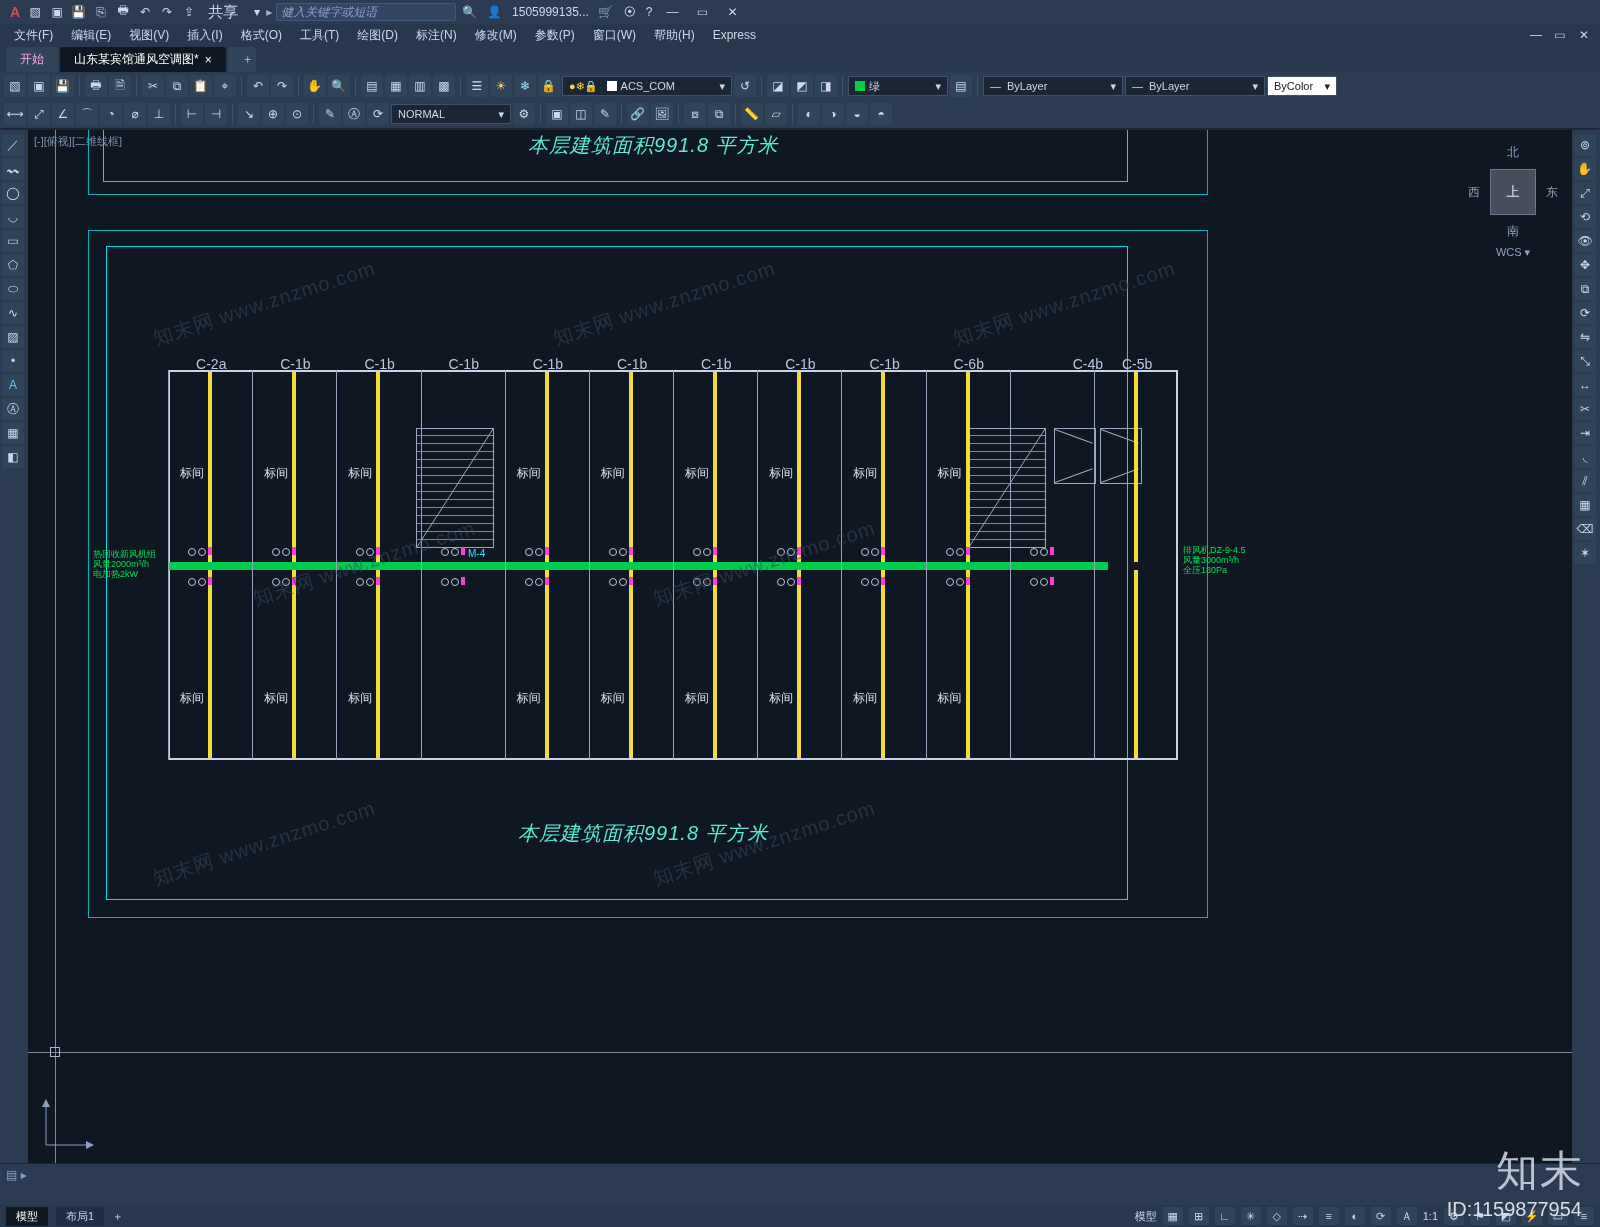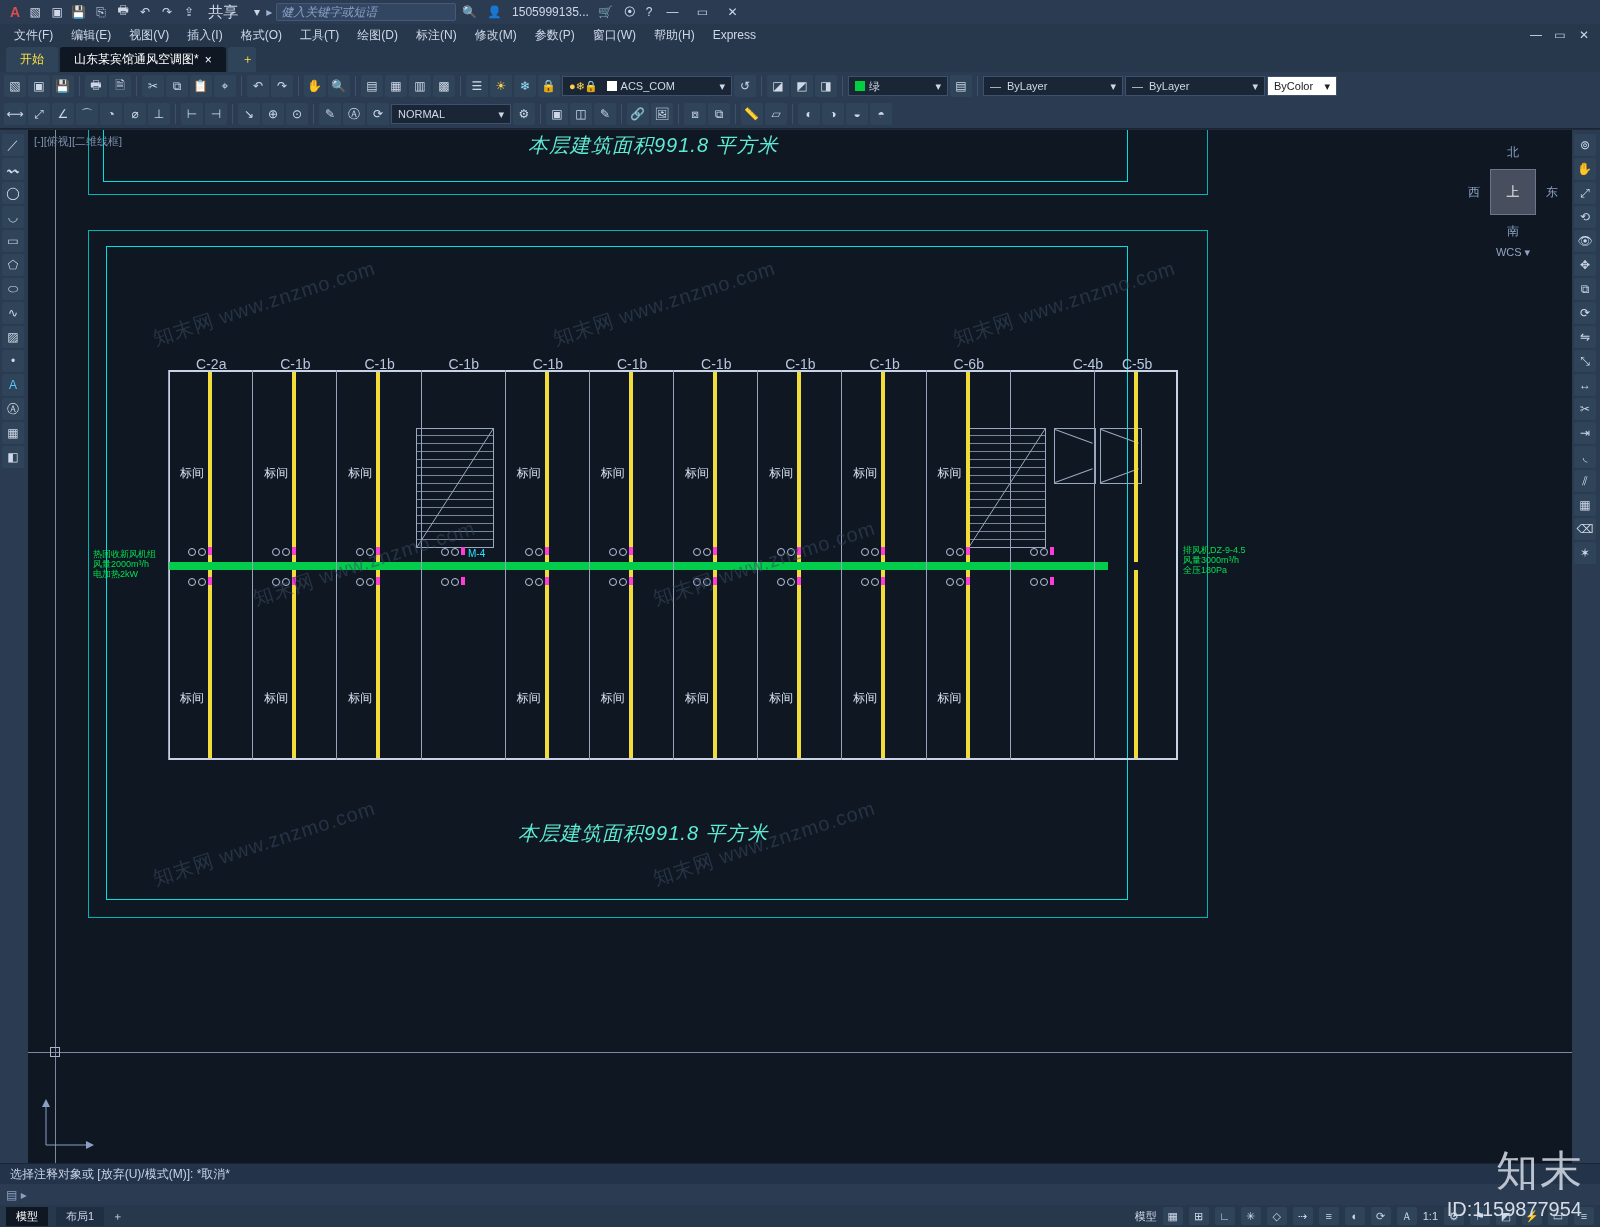--- a/index.html
+++ b/index.html
@@ -12,21 +12,21 @@
   .title-center{flex:1;text-align:center;font-size:12px;color:#cfd8e8}
   .search-top{width:180px;height:18px;background:#324561;border:1px solid #44597a;border-radius:2px;padding:0 4px;display:flex;align-items:center;color:#8aa0c4;font-style:italic}
   .title-right{display:flex;gap:10px;align-items:center;padding:0 6px}
   .win-btn{width:20px;height:16px;display:flex;align-items:center;justify-content:center;color:#cfd8e8}
   
   .menu{height:22px;background:#27384d;display:flex;align-items:center;gap:2px;padding:0 6px;font-size:12px;color:#cfd8e8}
   .menu .item{padding:2px 8px}
   .doc-ctrl{margin-left:auto;display:flex;gap:4px}
   
   .doc-tabs{height:26px;background:#27384d;display:flex;align-items:flex-end;padding:0 6px;gap:2px}
-  .doc-tabs .tab{padding:4px 14px;background:#2f4459;border-radius:3px 3px 0 0;font-size:12px;color:#fde047;display:flex;align-items:center;gap:6px}
+  .doc-tabs .tab{padding:4px 14px;background:#2f4459;border-radius:3px 3px 0 0;font-size:12px;color:#f9a8d4;display:flex;align-items:center;gap:6px}
   .doc-tabs .tab.active{background:#0f1722;color:#fff}
   .doc-tabs .plus{width:22px;text-align:center}
   
   .ribbon{background:#2a3b52;border-bottom:1px solid #1a2433}
   .ribbon-row{height:28px;display:flex;align-items:center;gap:2px;padding:2px 4px}
   .ribbon-row .sep{width:1px;height:20px;background:#3d516d;margin:0 3px}
   .ribbon-row .ico{background:#2f4459;width:22px;height:22px}
   .layer-combo,.gen-combo{height:20px;background:#1a2636;border:1px solid #3d516d;display:flex;align-items:center;padding:0 6px;color:#cfd8e8;font-size:11px}
   .layer-combo .bulb{color:#ffd24d;margin-right:4px}
   .wide{flex:0 0 140px}
@@ -539,21 +539,20 @@
     <span class="ico">◟</span>
     <span class="ico">⫽</span>
     <span class="ico">▦</span>
     <span class="ico">⌫</span>
     <span class="ico">✶</span>
     <div class="spacer"></div>
   </div>
 </div>
 
 <div class="cmd-area">
-  <div class="cmd-hist"><span>选择注释对象或 [放弃(U)/模式(M)]: *取消*</span></div>
   <div class="cmd-line">
     <span class="handle">▤ ▸</span>
   </div>
 </div>
 
 <div class="status">
   <span class="tab-btn active">模型</span>
   <span class="tab-btn">布局1</span>
   <span>＋</span>
   <div class="right">

